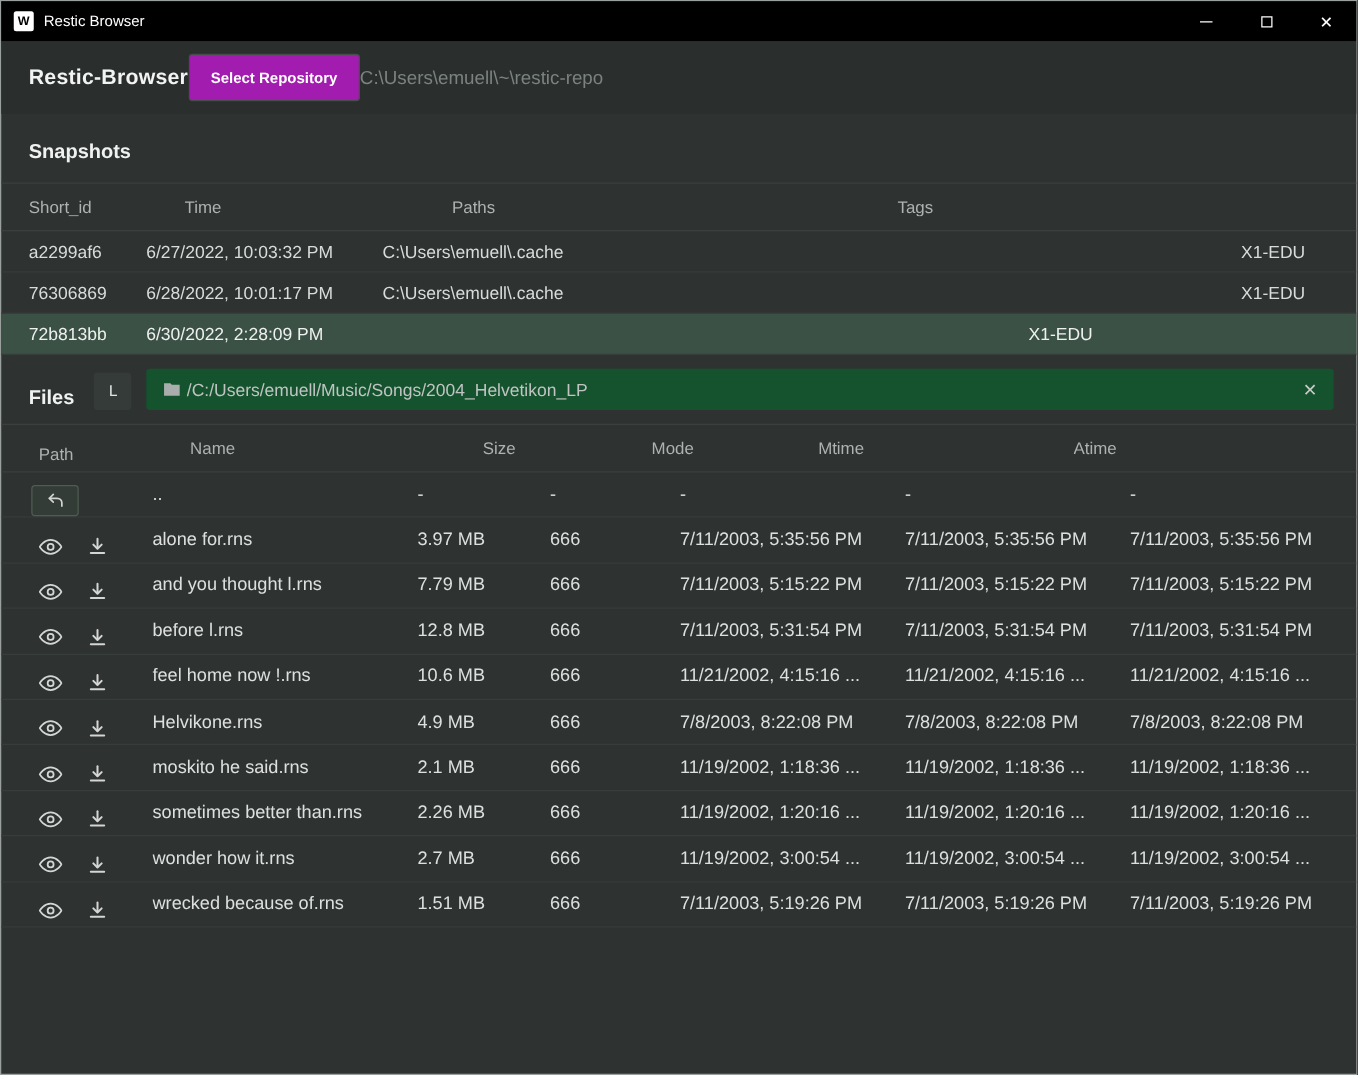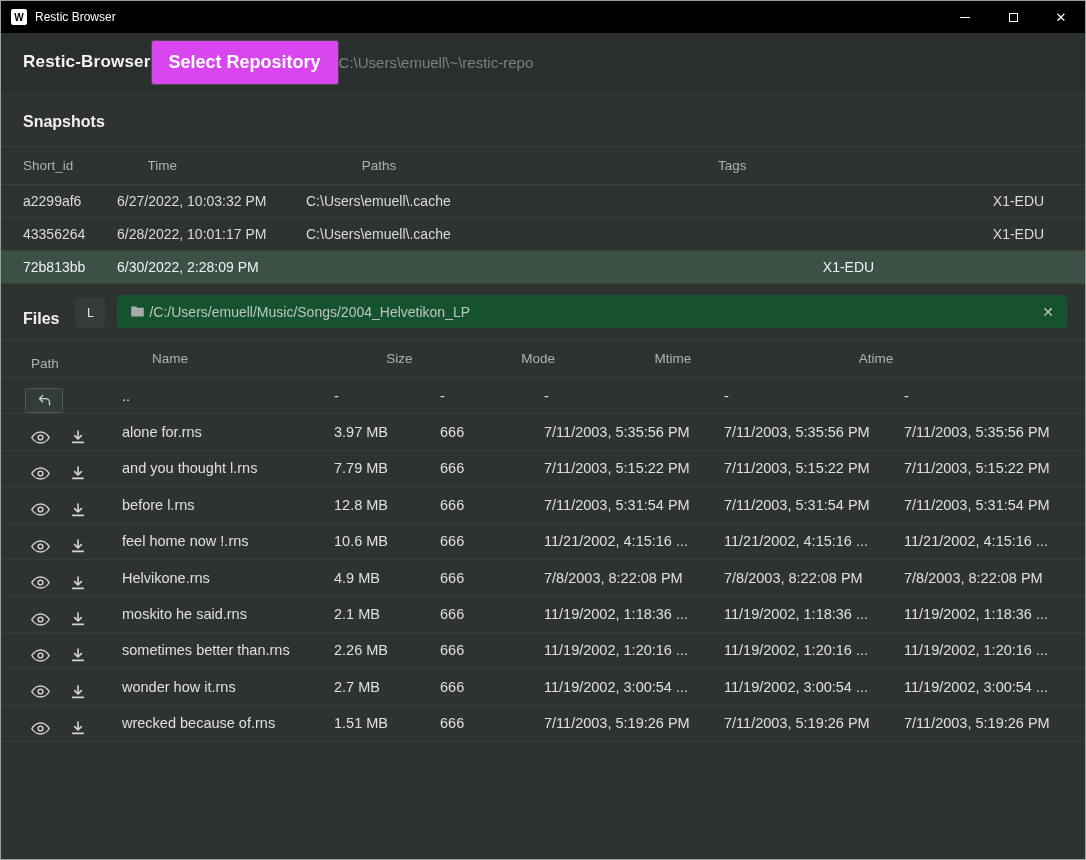--- a/index.html
+++ b/index.html
@@ -25,22 +25,22 @@
   .win-controls { margin-left:auto; display:flex; align-self:stretch; }
   .win-btn { width:48px; display:flex; align-items:center; justify-content:center; color:#fff; cursor:pointer; background:none; border:none; }
   .minimize-glyph { width:10px; height:1px; background:#fff; display:block; }
   .maximize-glyph { width:9px; height:9px; border:1px solid #fff; display:block; }
   .close-glyph { font-size:13px; line-height:1; color:#fff; }
 
   
   .header { flex:0 0 58px; display:flex; align-items:center; padding:0 22px; background:#2a2f2d; }
   .brand { font-size:17px; font-weight:bold; color:#f2f4f3; letter-spacing:.2px; }
   .select-repo {
-    padding:11px 17px; background:#d946ef; border:1px solid #474d4b; border-radius:3px;
-    color:#fff; font-weight:bold; font-size:18px; cursor:pointer; font-family:inherit;
+    padding:11px 17px; background:#a21caf; border:1px solid #474d4b; border-radius:3px;
+    color:#fff; font-weight:bold; font-size:12px; cursor:pointer; font-family:inherit;
   }
   .repo-path { font-size:15px; color:#7c827f; }
 
   
   .section-title { padding:22px 22px 15px; font-size:16px; font-weight:bold; color:#f0f2f1; }
   .thead {
     display:flex; align-items:center; height:39px; padding:0 22px;
     font-size:13.5px; color:#aeb2b0; border-top:1px solid #3a403e; border-bottom:1px solid #3a403e;gap:36px;
   }
   .cell { white-space:nowrap; overflow:hidden; }
@@ -130,21 +130,21 @@
 
   <div>
       <div class="snap-row">
     <span class="cell c-shortid">a2299af6</span>
     <span class="cell c-time">6/27/2022, 10:03:32 PM</span>
     <span class="cell c-paths">C:\Users\emuell\.cache</span>
     <span class="cell c-tags"></span>
     <span class="cell c-host">X1-EDU</span>
   </div>
       <div class="snap-row">
-    <span class="cell c-shortid">43356264</span>
+    <span class="cell c-shortid">76306869</span>
     <span class="cell c-time">6/28/2022, 10:01:17 PM</span>
     <span class="cell c-paths">C:\Users\emuell\.cache</span>
     <span class="cell c-tags"></span>
     <span class="cell c-host">X1-EDU</span>
   </div>
       <div class="snap-row selected">
     <span class="cell c-shortid">72b813bb</span>
     <span class="cell c-time">6/30/2022, 2:28:09 PM</span>
     <span class="cell c-tags"></span>
     <span class="cell c-host">X1-EDU</span>

